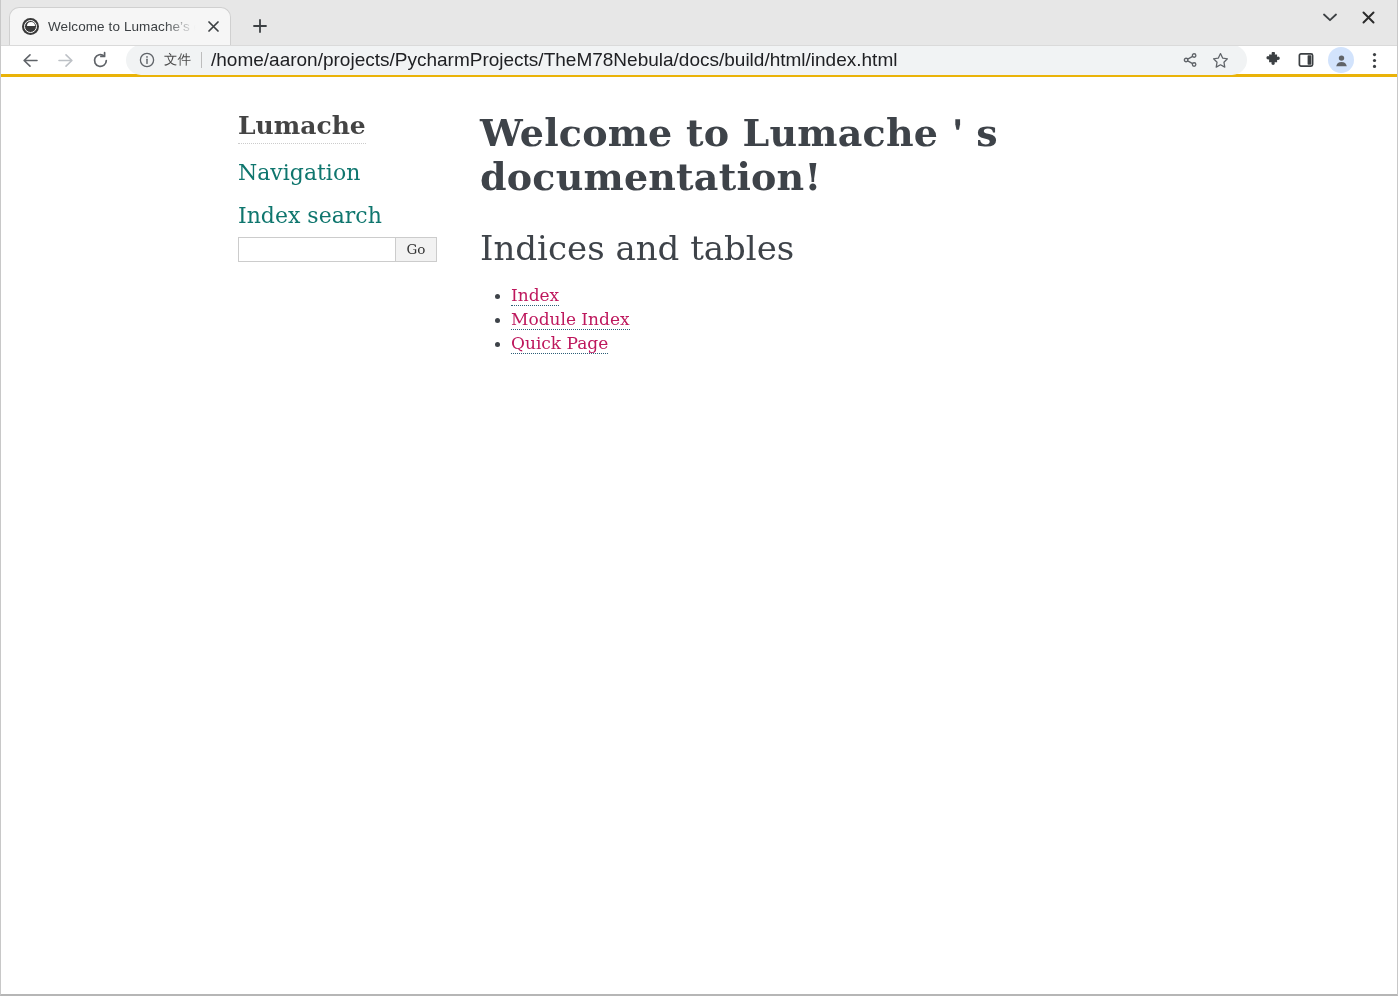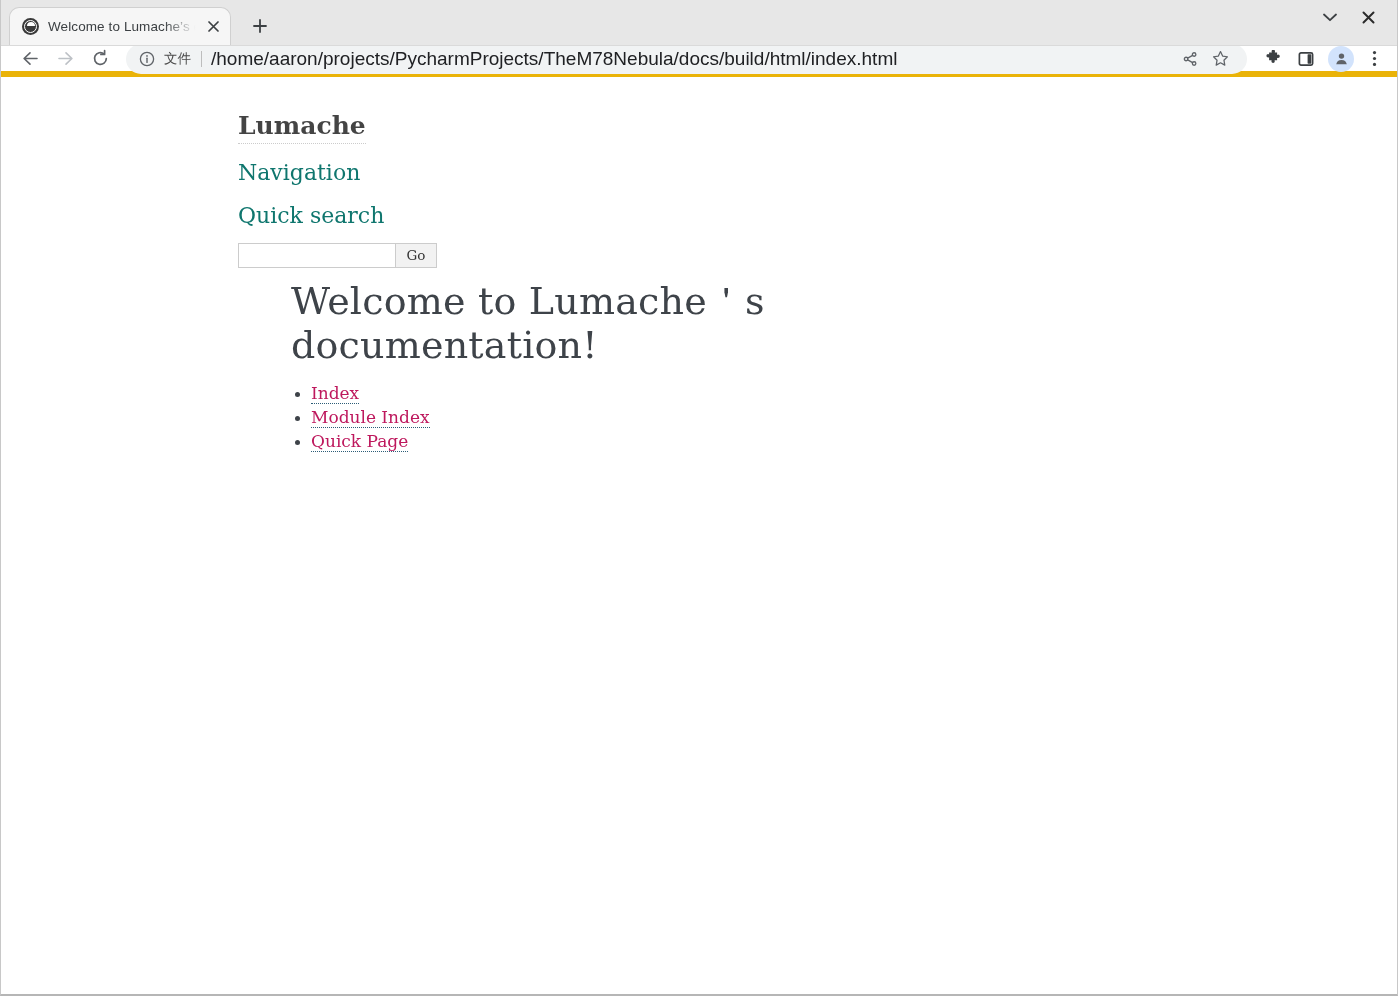--- a/index.html
+++ b/index.html
@@ -143,21 +143,21 @@
     justify-content: center;
   }
 
   
   .toolbar {
     height: 31px;
     background: #ffffff;
     display: flex;
     align-items: center;
     flex: 0 0 auto;
-    border-bottom: 6px solid #eab308;
+    border-bottom: 3px solid #eab308;
     padding: 0 8px;
     box-sizing: border-box;
   }
   .nav-btn {
     width: 30px; height: 30px;
     display: flex;
     align-items: center;
     justify-content: center;
     border-radius: 50%;
     flex: 0 0 auto;
@@ -243,21 +243,20 @@
   .page-viewport {
     flex: 1 1 auto;
     background: #ffffff;
     overflow: hidden;
     position: relative;
   }
   .doc-wrapper {
     display: flex;
     padding-top: 34px;
     padding-left: 237px;
-    flex-direction: column;
   }
   .sidebar {
     width: 200px;
     flex: 0 0 auto;
     font-family: "DejaVu Serif", "Liberation Serif", serif;
   }
   .sidebar-logo {
     font-size: 25px;
     font-weight: bold;
     color: #444444;
@@ -268,21 +267,21 @@
     text-decoration: none;
   }
   .sidebar-heading {
     font-size: 22px;
     color: #0f766e;
     font-weight: normal;
     margin: 15px 0 0 0;
     line-height: 1.25;
   }
   .search-row {
-    margin-top: 14px;
+    margin-top: 8px;
     display: flex;
     align-items: stretch;
     width: 199px;
     height: 25px;
     border-radius: 10px;
   }
   .search-input {
     flex: 1 1 auto;
     border: 1px solid #cccccc;
     border-right: none;
@@ -310,24 +309,24 @@
 
   .main-body {
     flex: 1 1 auto;
     padding-left: 42px;
     max-width: 700px;
     font-family: "DejaVu Serif", "Liberation Serif", serif;
     color: #3e4349;
   }
   .doc-h1 {
     font-size: 38px;
-    font-weight: normal;
+    font-weight: bold;
     color: #3e4349;
     line-height: 1.16;
-    margin: 11px;
+    margin: 0;
     letter-spacing: 0.2px;
   }
   .doc-h2 {
     font-size: 34px;
     font-weight: normal;
     color: #3e4349;
     line-height: 1.2;
     margin: 29px 0 0 0;
   }
   .doc-list {
@@ -475,29 +474,30 @@
       </div>
     </div>
   </div>
 
   <div class="page-viewport">
     <div class="doc-wrapper">
 
       <div class="sidebar">
         <a class="sidebar-logo" href="#">Lumache</a>
         <h3 class="sidebar-heading">Navigation</h3>
-        <h3 class="sidebar-heading">Quick search</h3>
+        <h3 class="sidebar-heading">Index search</h3>
         <form class="search-row">
           <input class="search-input" type="text" placeholder="" style="">
           <button class="search-go" type="submit">Go</button>
         </form>
       </div>
 
       <div class="main-body">
         <h1 class="doc-h1">Welcome to Lumache＇s documentation!</h1>
+        <h2 class="doc-h2">Indices and tables</h2>
         <ul class="doc-list">
           <li>
             <a class="doc-link" href="#">Index</a>
           </li>
           <li>
             <a class="doc-link" href="#">Module Index</a>
           </li>
           <li>
             <a class="doc-link" href="#">Quick Page</a>
           </li>

